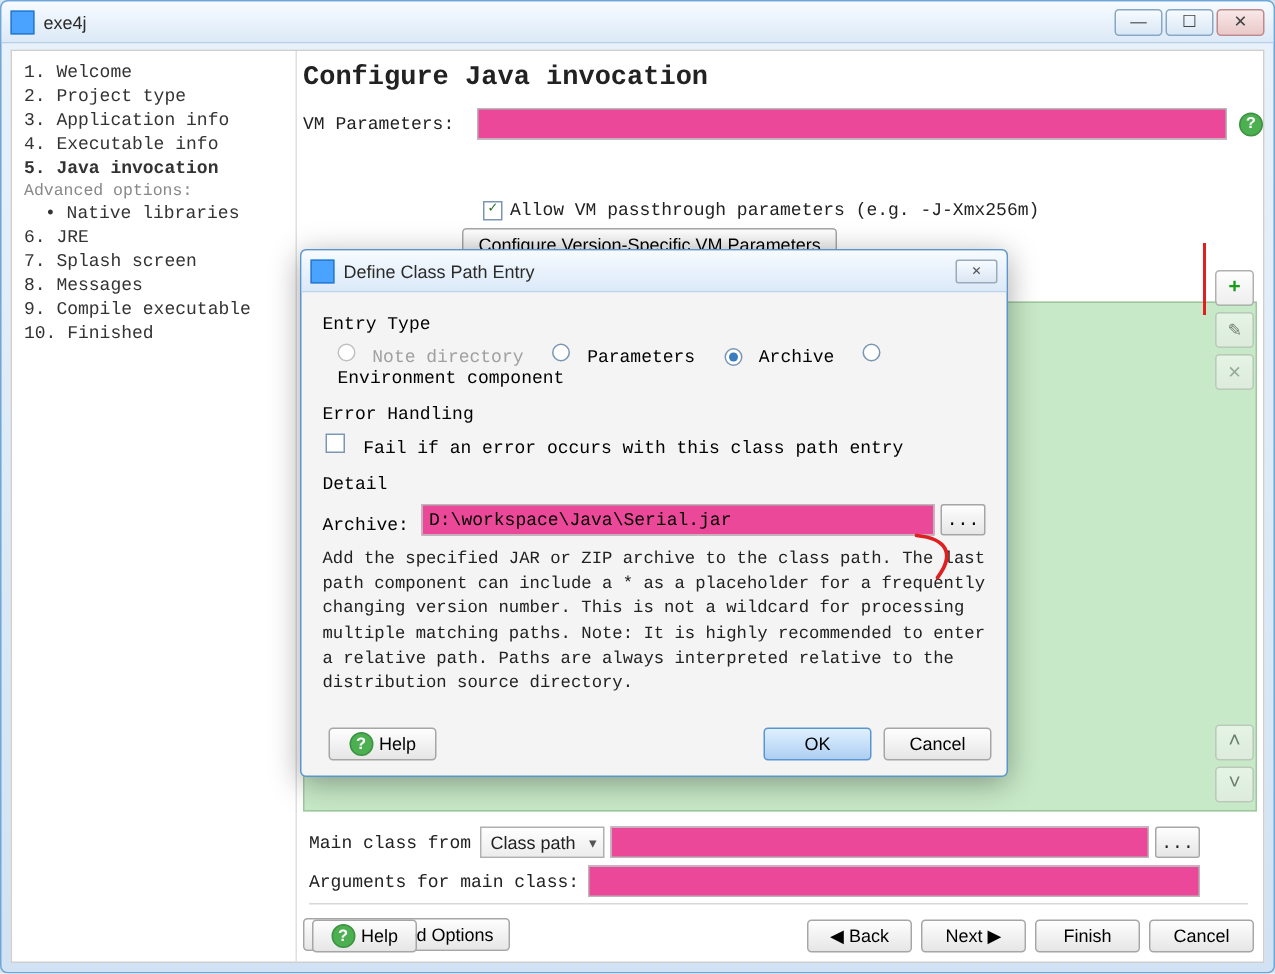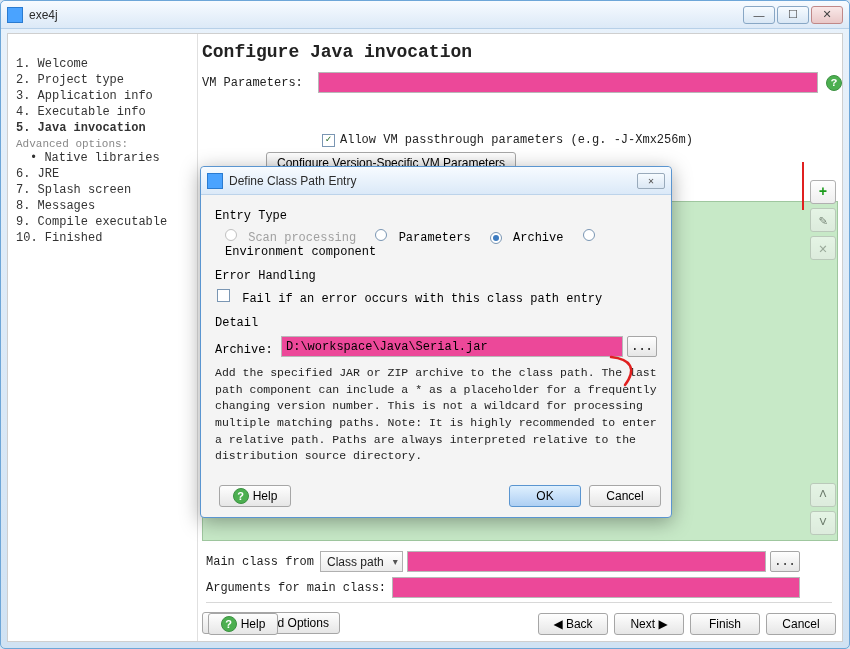--- a/index.html
+++ b/index.html
@@ -15,21 +15,21 @@
   .title-text { color:#2b2b2b; font-size:12px; }
   .title-spacer { flex:1; }
   .winbtn-group { display:flex; gap:0; }
   .winbtn { width:32px;height:18px;border:1px solid #88a7c5;background:linear-gradient(#f6fbff,#d9e7f5);
     border-radius:3px; margin-left:2px; display:flex;align-items:center;justify-content:center;font-size:11px;color:#444;}
   .winbtn.close { background:linear-gradient(#f9e8e8,#e9c8c8); border-color:#c08888; }
 
   
   .client { position:absolute; left:6px; right:6px; top:32px; bottom:6px; background:#fff; border:1px solid #cfcfcf;
     display:flex; }
-  .sidebar { width:190px; border-right:1px solid #e0e0e0; padding:22px 8px; font-family:Consolas,"Courier New",monospace; font-size:12px; color:#333; }
+  .sidebar { width:190px; border-right:1px solid #e0e0e0; padding:6px 8px; font-family:Consolas,"Courier New",monospace; font-size:12px; color:#333; }
   .sidebar .step { padding:1px 0; cursor:pointer; white-space:nowrap; }
   .sidebar .step.current { font-weight:bold; }
   .sidebar .advanced { color:#888; font-size:11px; padding-top:2px; }
   .sidebar .subitem { padding-left:14px; }
 
   .mainpane { flex:1; position:relative; font-family:Consolas,"Courier New",monospace; color:#222; }
   .mainpane h1 { font-size:18px; font-weight:bold; margin:8px 0 10px 4px; }
 
   .row { display:flex; align-items:center; margin:5px 0 5px 4px; }
   .row label.lab { width:116px; }
@@ -145,21 +145,21 @@
         <label class="lab">VM Parameters:</label>
         <input class="textinput wide" style="margin-right: 2px;" value="">
         <span class="roundhelp">?</span>
       </div>
 
       <div class="row" style="margin-left:124px;margin-top:40px;">
         <span class="checkbox checked"></span>
         <span>Allow VM passthrough parameters (e.g. -J-Xmx256m)</span>
       </div>
 
-      <div class="row" style="margin-left:68px;">
+      <div class="row" style="margin-left:110px;">
         <button class="btn">Configure Version-Specific VM Parameters</button>
       </div>
 
       <div class="row" style="margin-top:8px;">
         <span class="radio on"></span>
         <span class="radiolabel">Class path</span>
         <span class="radio"></span>
         <span class="radiolabel">Module path</span>
       </div>
 
@@ -221,21 +221,21 @@
     <span class="title-icon"></span>
     <span class="title-text">Define Class Path Entry</span>
     <span class="title-spacer"></span>
     <span class="dlg-close">✕</span>
   </div>
 
   <div class="body">
     <div class="section-label">Entry Type</div>
     <div class="radios">
       <span class="radio disabled"></span>
-      <span class="radiolabel disabled">Scan processing</span>
+      <span class="radiolabel disabled">Note directory</span>
       <span class="radio"></span>
       <span class="radiolabel">Parameters</span>
       <span class="radio on"></span>
       <span class="radiolabel">Archive</span>
       <span class="radio"></span>
       <span class="radiolabel">Environment component</span>
     </div>
 
     <div class="section-label">Error Handling</div>
     <div style="margin-left:2px;margin-bottom:10px;">

